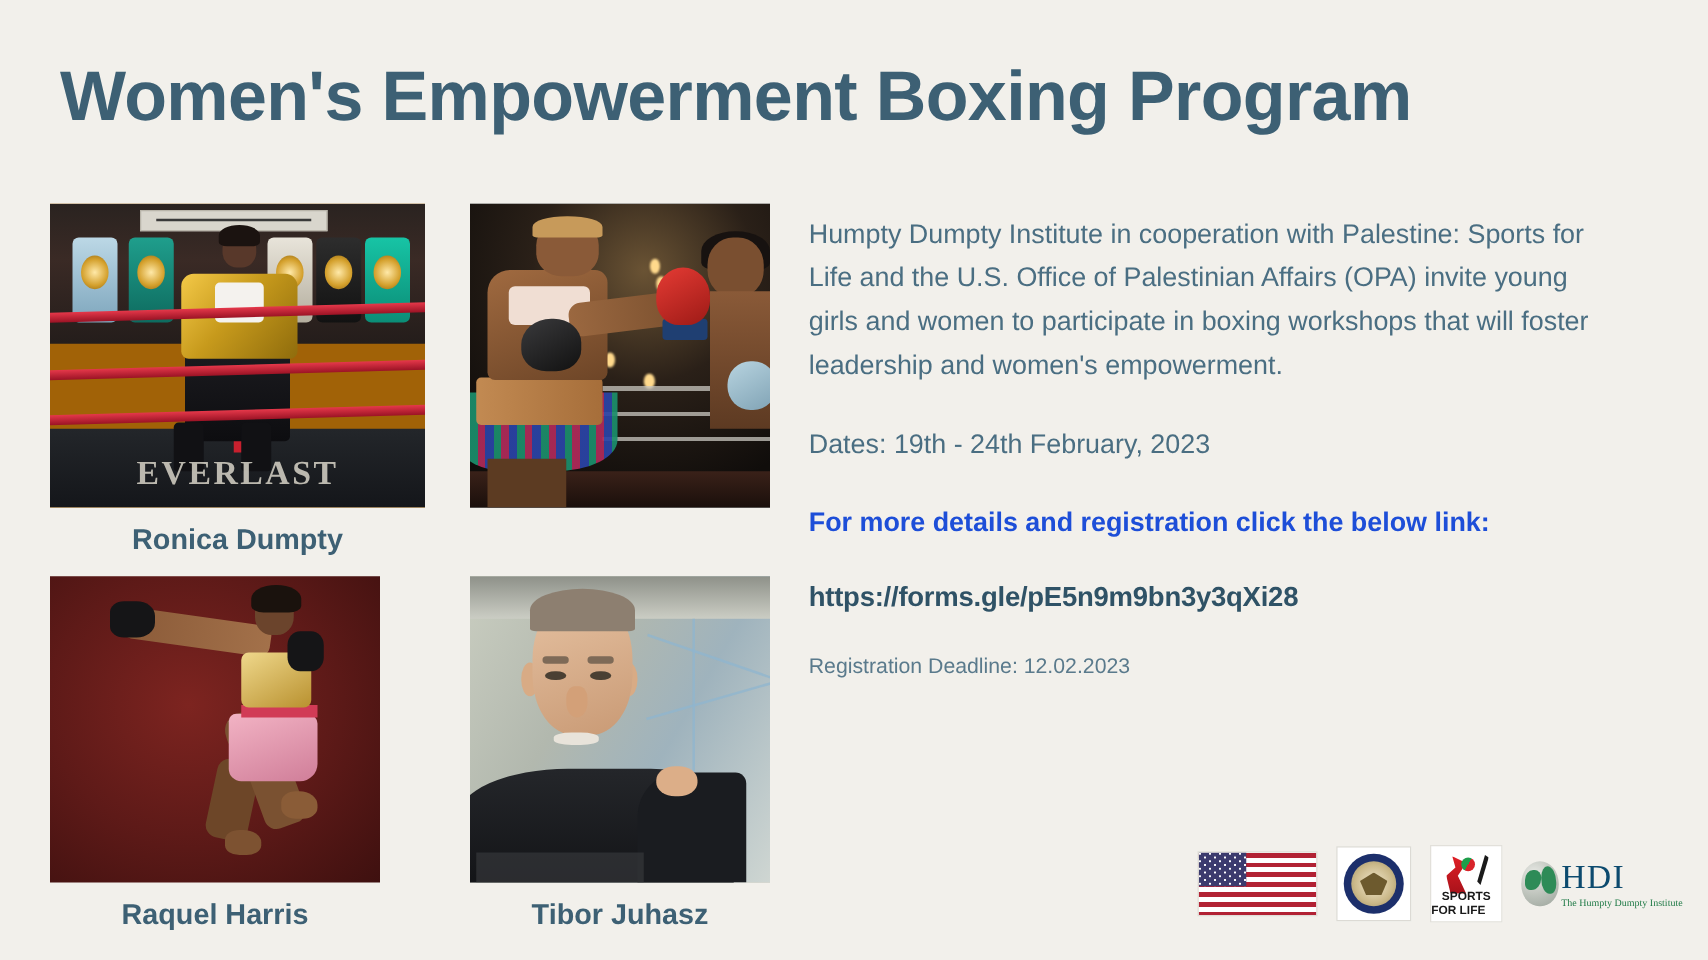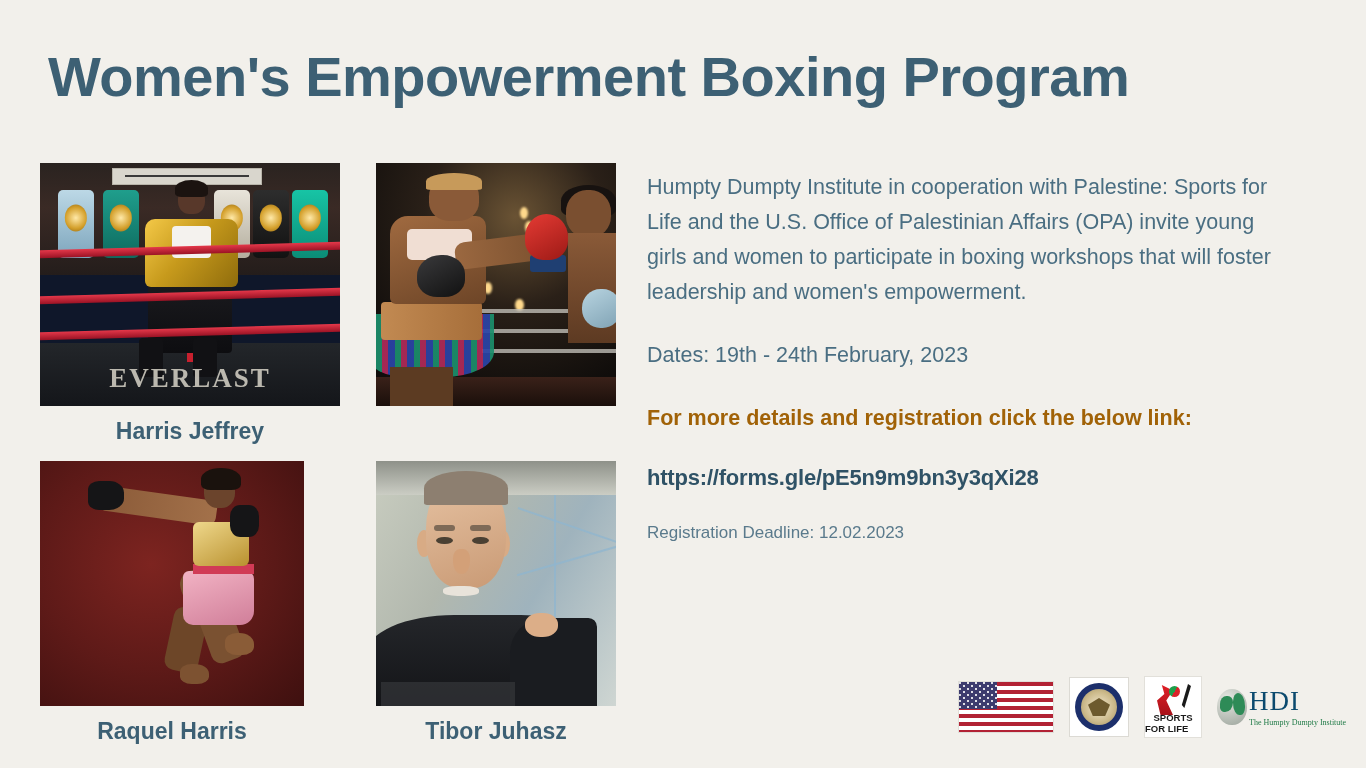--- a/index.html
+++ b/index.html
@@ -42,21 +42,21 @@
     top:100%;
     margin-top:12px;
     text-align:center;
     font-size:23px;
     font-weight:bold;
     color:#3d6074;
     white-space:nowrap;
   }
 
   
-  .ph-ring{ background:#0f172a;text-decoration:underline; }
+  .ph-ring{ background:#a16207;text-decoration:underline; }
   .ring-banner{
     position:absolute; left:24%; top:2%; width:50%; height:7%;
     background:#d9d6cd; border:1px solid #b9b5aa;
   }
   .ring-banner::after{
     content:""; position:absolute; left:8%; top:38%; width:84%; height:14%;
     background:#3a3a3a;
   }
   .ring-backwall{
     position:absolute; left:0; top:0; width:100%; height:46%;
@@ -376,21 +376,21 @@
   .dates{
     font-size:21.5px;
     line-height:35px;
     color:#4a6e82;
     margin-bottom:30px;
   }
   .cta{
     font-size:21.5px;
     line-height:30px;
     font-weight:bold;
-    color:#a16207;
+    color:#1d4ed8;
     margin-bottom:32px;
   }
   .link{
     font-size:22px;
     font-weight:bold;
     color:#2f5266;
     margin-bottom:32px;
     letter-spacing:-0.2px;
   }
   .deadline{
@@ -547,21 +547,21 @@
       <div class="fig-top"></div>
       <div class="fig-head"></div>
       <div class="fig-hair"></div>
       <div class="fig-boot l"></div>
       <div class="fig-boot r"></div>
       <div class="ring-rope r1"></div>
       <div class="ring-rope r2"></div>
       <div class="ring-rope r3"></div>
       <div class="everlast">EVERLAST</div>
     </div>
-    <div class="caption">Harris Jeffrey</div>
+    <div class="caption">Ronica Dumpty</div>
   </div>
 
   <div class="photo-cell p1">
     <div class="photo ph-fight">
       <div class="fight-bg"></div>
       <div class="fight-light l1"></div>
       <div class="fight-light l2"></div>
       <div class="fight-light l3"></div>
       <div class="fight-light l4"></div>
       <div class="fight-ropes"></div>

